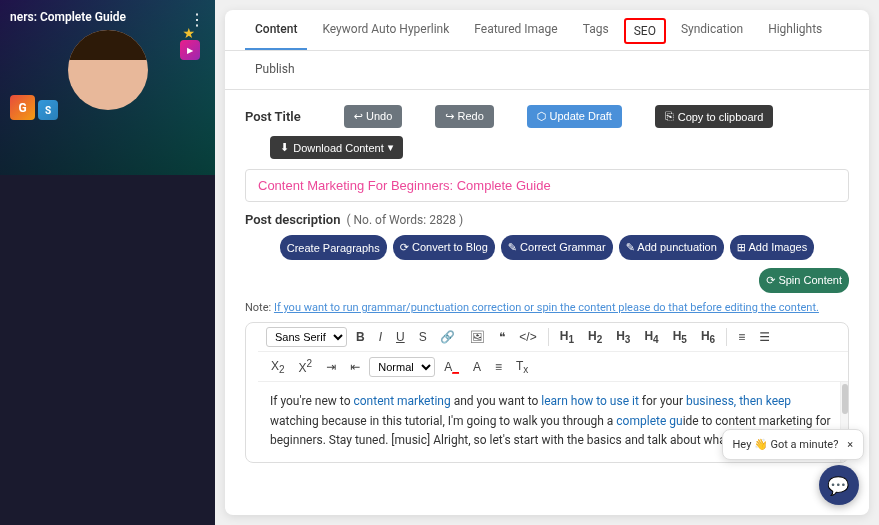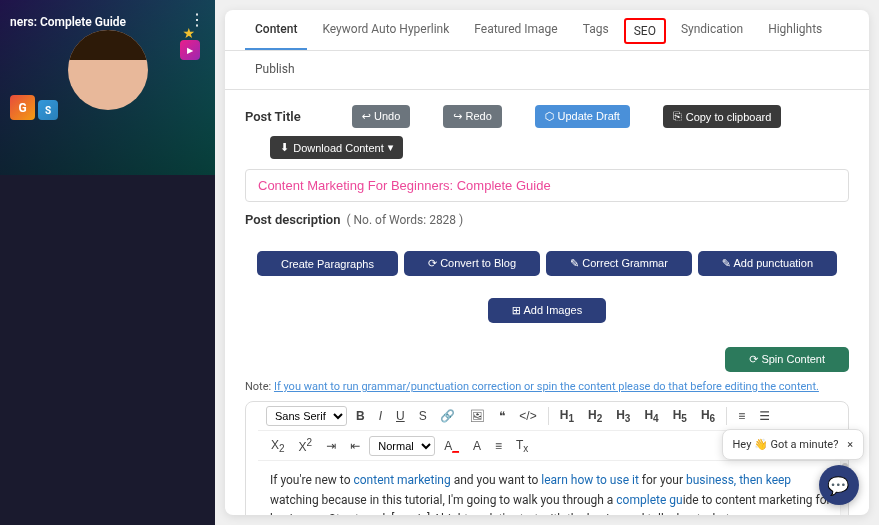--- a/index.html
+++ b/index.html
@@ -31,21 +31,21 @@
     .sidebar-image-overlay {
       position: absolute;
       top: 0; left: 0; right: 0; bottom: 0;
       background: linear-gradient(180deg, rgba(0,0,0,0.3) 0%, rgba(0,0,0,0.6) 100%);
     }
     .sidebar-title-bar {
       position: absolute;
       top: 10px; left: 10px; right: 10px;
       display: flex;
       justify-content: space-between;
-      align-items: flex-end;
+      align-items: flex-start;
     }
     .sidebar-img-title {
       color: white;
       font-size: 12px;
       font-weight: 600;
     }
     .sidebar-dots {
       color: white;
       font-size: 16px;
       cursor: pointer;
@@ -136,21 +136,21 @@
       display: flex;
       align-items: center;
       gap: 8px;
       margin-bottom: 10px;
       flex-wrap: wrap;
     }
     .post-title-label {
       font-size: 13px;
       font-weight: 600;
       color: #333;
-      margin-right: 18px;
+      margin-right: 10px;
     }
 
     .btn {
       display: inline-flex;
       align-items: center;
       gap: 4px;
       padding: 5px 10px;
       border-radius: 4px;
       font-size: 11px;
       cursor: pointer;
@@ -221,27 +221,26 @@
       gap: 6px;
       flex-wrap: wrap;
       justify-content: center;
       margin-bottom: 8px;
     }
 
     .btn-action {
       display: inline-flex;
       align-items: center;
       gap: 4px;
-      padding: 6px 24px;
-      border-radius: 5px;
+      padding: 6px 7px;
+      border-radius: 12px;
       font-size: 11px;
       cursor: pointer;
       border: none;
       font-weight: 500;
-      margin-top: 16px;
     }
     .btn-navy {
       background: #2c3e7a;
       color: white;
     }
     .btn-spin {
       background: #2c7a5c;
       color: white;
       margin-left: auto;
     }

